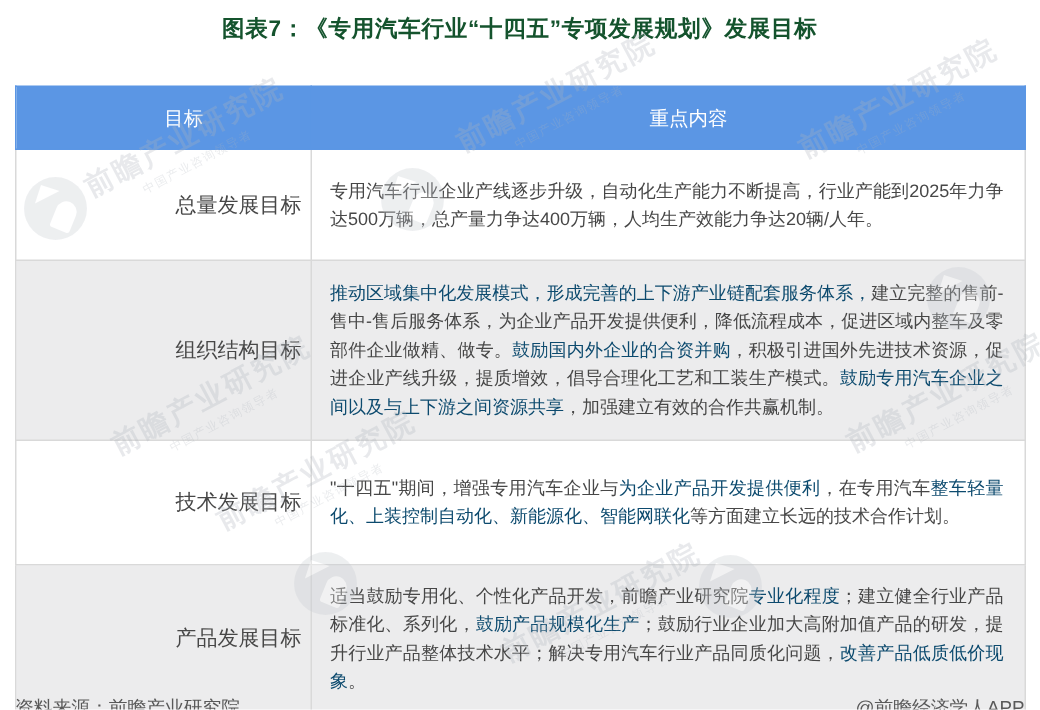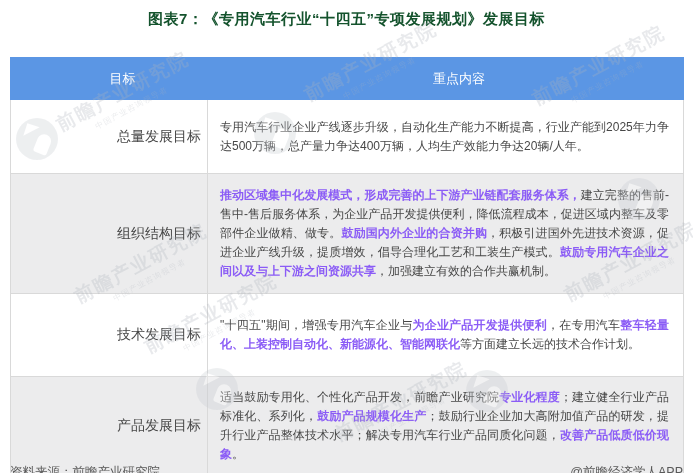--- a/index.html
+++ b/index.html
@@ -50,21 +50,21 @@
   tbody td.content{
     font-size:12px;
     line-height:19px;
     padding:6px 14px 6px 12px;
     text-align:justify;
   }
   tbody tr:nth-of-type(1) td{height:61px;background:#ffffff;}
   tbody tr:nth-of-type(2) td{height:107px;background:#ECECED;}
   tbody tr:nth-of-type(3) td{height:70px;background:#ffffff;}
   tbody tr:nth-of-type(4) td{height:86px;background:#ECECED;}
-  .seg-b{font-weight:bold;color:#8b5cf6;}
+  .seg-b{font-weight:normal;color:#0c4a6e;}
   .footer{
     position:absolute;left:10px;right:10px;top:464px;
     display:flex;justify-content:space-between;align-items:center;
     font-size:12.5px;color:#595959;
   }
   
   .wm{
     position:absolute;
     transform:rotate(-28deg);
     color:#AEB4BC;

